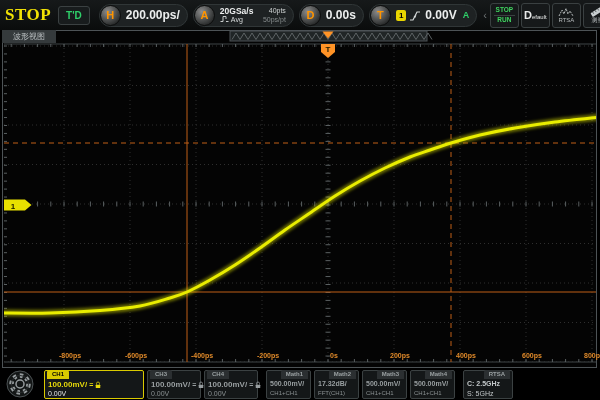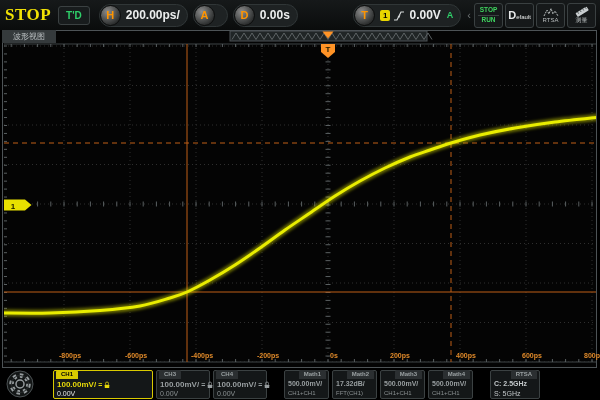--- a/index.html
+++ b/index.html
@@ -46,21 +46,21 @@
     border:1px solid #4d5356; background:#040404; }
   .wave-tab { position:absolute; left:2px; top:30px; z-index:2; width:54px; height:13px;
     background:#353a3c; color:#b8bdbf; font-size:8px; text-align:center; line-height:13px; }
   #wave-svg { position:absolute; left:0; top:0; width:600px; height:400px; z-index:1; }
   #xlabels { position:absolute; left:0; top:0; width:600px; height:400px; z-index:2; pointer-events:none; }
   #xlabels span { position:absolute; top:352px; width:44px; text-align:center;
     color:#e08a2a; font-size:7px; font-weight:bold; }
 
   
   .bottombar { position:absolute; left:0; top:368px; width:600px; height:32px; z-index:5;
-    background:#000; display:flex; align-items:flex-start; gap:17px; padding:1px 0 0 4px; }
+    background:#000; display:flex; align-items:flex-start; gap:8px; padding:1px 0 0 4px; }
   .gearwrap { width:32px; height:30px; display:flex; align-items:center; justify-content:center; }
   .box { position:relative; height:29px; margin-top:1px; background:#141718;
     border:1px solid #3b4142; border-radius:2px; flex:0 0 auto; }
   .box .tab { position:absolute; top:-1px; left:2px; height:9px; background:#2b2f31;
     color:#9aa0a2; font-size:6px; font-weight:bold; line-height:9px; padding:0 5px;
     border-radius:2px 2px 0 0; white-space:nowrap; }
   .box.tabright .tab { left:auto; right:2px; }
   .box .l1 { position:absolute; left:3px; top:9px; display:flex; align-items:center; gap:2px;
     color:#989ea0; font-size:8px; font-weight:bold; white-space:nowrap; }
   .box .l2 { position:absolute; left:3px; top:19px; color:#8a9092; font-size:7px; white-space:nowrap; }
@@ -86,20 +86,35 @@
   <div class="logo">STOP</div>
   <div class="trigstat">T'D</div>
 
   <div class="grp">
     <div class="knob">H</div>
     <span class="val">200.00ps/</span>
   </div>
 
   <div class="grp">
     <div class="knob">A</div>
+    <div class="acol">
+      <div class="arow">
+        <span class="big">20GSa/s</span>
+        <span class="sm">40pts</span>
+      </div>
+      <div class="arow">
+        <span class="avg">
+          <svg width="9" height="8" viewBox="0 0 9 8">
+            <path d="M0.5 6.5 H3 V1.5 H6 M6 1.5 V4 M6 6.5 H8.5" stroke="#c6cbcb" stroke-width="1" fill="none"></path>
+          </svg>
+          <span>Avg</span>
+        </span>
+        <span class="dim">50ps/pt</span>
+      </div>
+    </div>
   </div>
 
   <div class="grp">
     <div class="knob">D</div>
     <span class="val">0.00s</span>
   </div>
 
   <div class="spacer"></div>
 
   <div class="grp">

